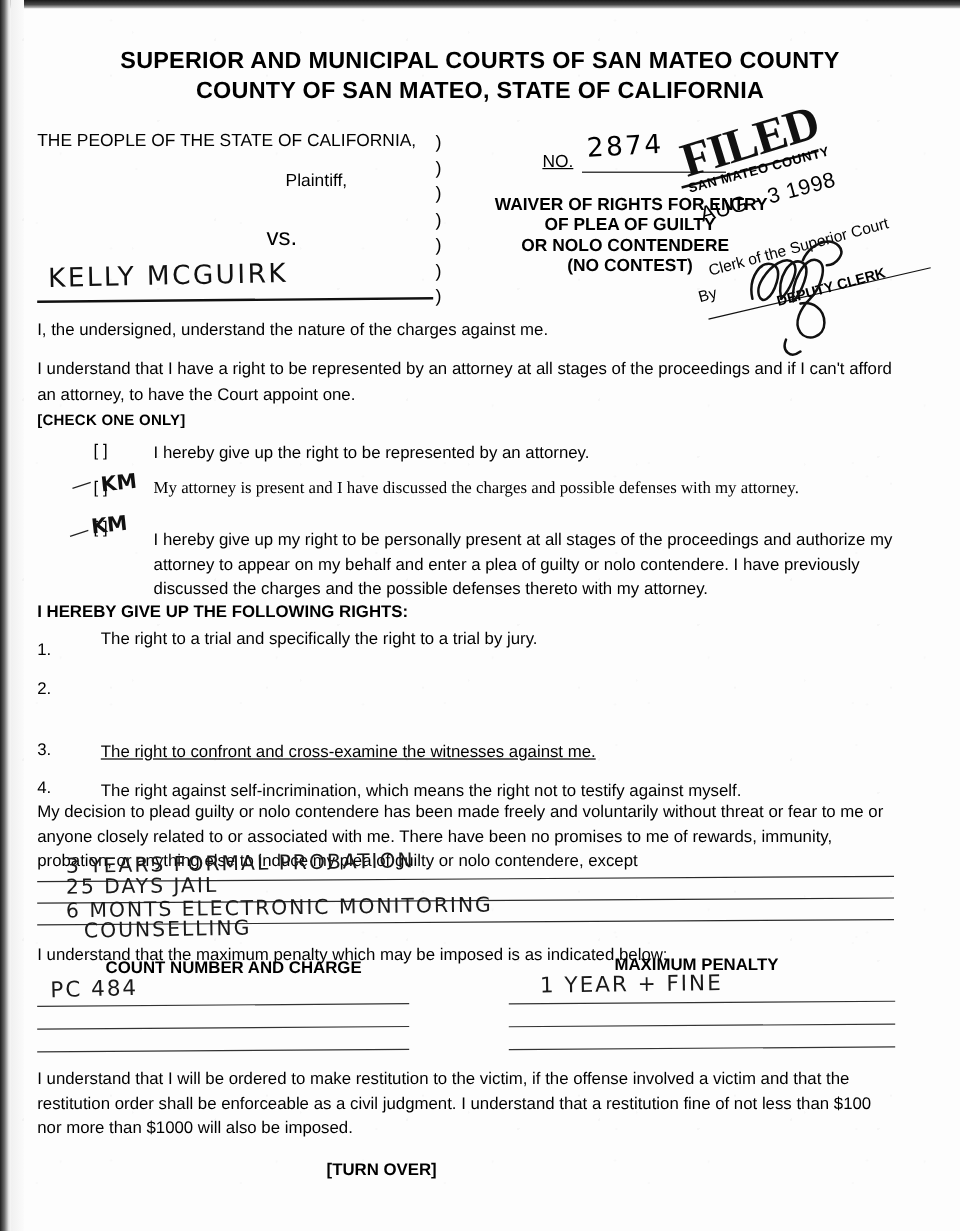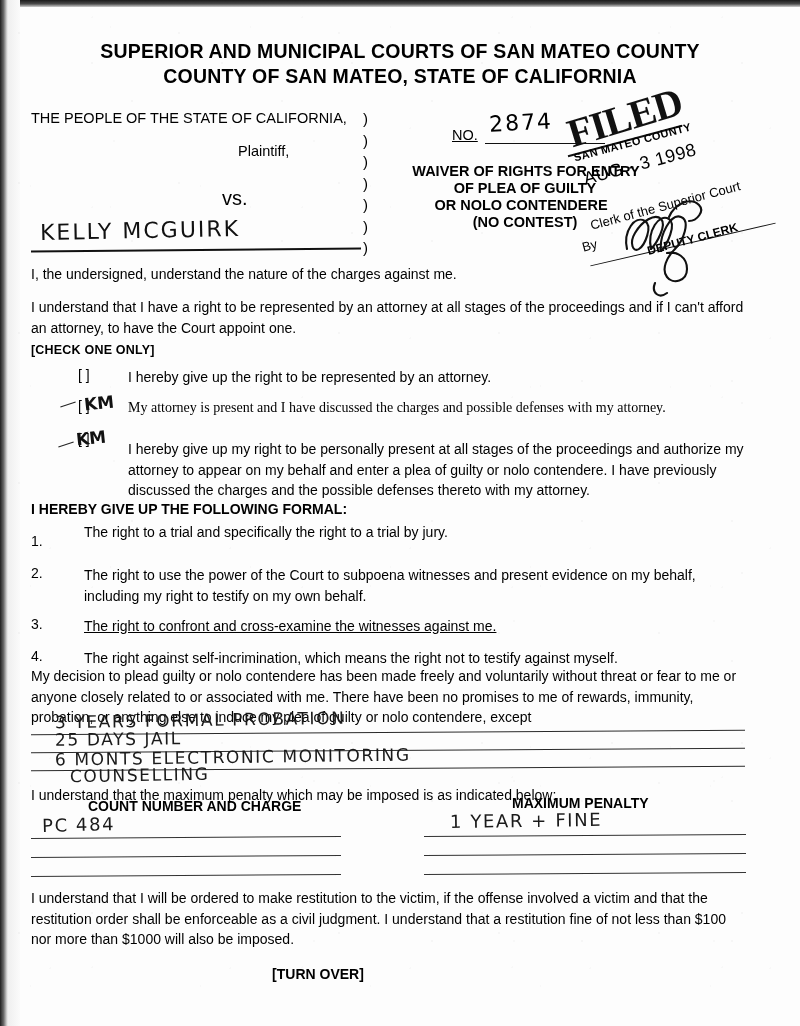--- a/index.html
+++ b/index.html
@@ -379,27 +379,26 @@
   <div class="opt-box" style="left:78px; top:398px;">[       ]</div>
   <div class="initial-dash" style="left:60px; top:404px;"></div>
   <div class="initials" style="left:84px; top:393px;">KM</div>
   <div class="opt-text" style="top:398px;font-family:Liberation Serif, serif;">My attorney is present and I have discussed the charges and possible defenses with my attorney.</div>
 
   <div class="opt-box" style="left:78px; top:431px;">[       ]</div>
   <div class="initial-dash" style="left:58px; top:444px;"></div>
   <div class="initials" style="left:76px; top:428px;">KM</div>
   <div class="opt-text" style="top:439px;">I hereby give up my right to be personally present at all stages of the proceedings and authorize my attorney to appear on my behalf and enter a plea of guilty or nolo contendere.  I have previously discussed the charges and the possible defenses thereto with my attorney.</div>
 
-  <div class="section-head" style="top:501px;">I HEREBY GIVE UP THE FOLLOWING FORMAL:</div>
+  <div class="section-head" style="top:501px;">I HEREBY GIVE UP THE FOLLOWING RIGHTS:</div>
 
   <div class="num" style="top:533px;">1.</div>
   <div class="num-text" style="top:522px;">The right to a trial and specifically the right to a trial by jury.</div>
 
   <div class="num" style="top:565px;">2.</div>
-  <div class="num-text" style="top:565px;">The right to use the power of the Court to subpoena witnesses and present evidence on my behalf, including my right to testify on my own behalf.</div>
 
   <div class="num" style="top:616px;">3.</div>
   <div class="num-text" style="top:616px;text-decoration:underline;">The right to confront and cross-examine the witnesses against me.</div>
 
   <div class="num" style="top:648px;">4.</div>
   <div class="num-text" style="top:648px;">The right against self-incrimination, which means the right not to testify against myself.</div>
 
   <div class="para" style="top:666px;">My decision to plead guilty or nolo contendere has been made freely and voluntarily without threat or fear to me or anyone closely related to or associated with me.  There have been no promises to me of rewards, immunity, probation, or anything else to induce my plea of guilty or nolo contendere, except</div>
 
   <div class="hand-rule" style="left:31px; top:732px; width:714px; transform:rotate(-0.35deg);"></div>

